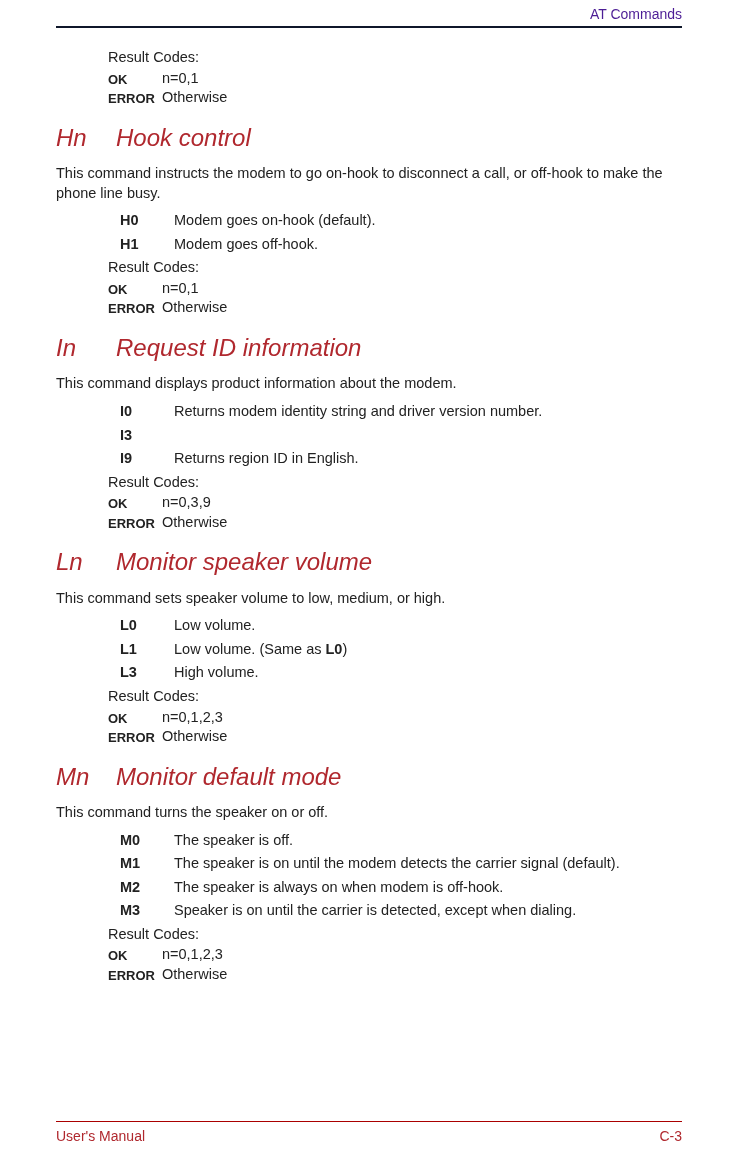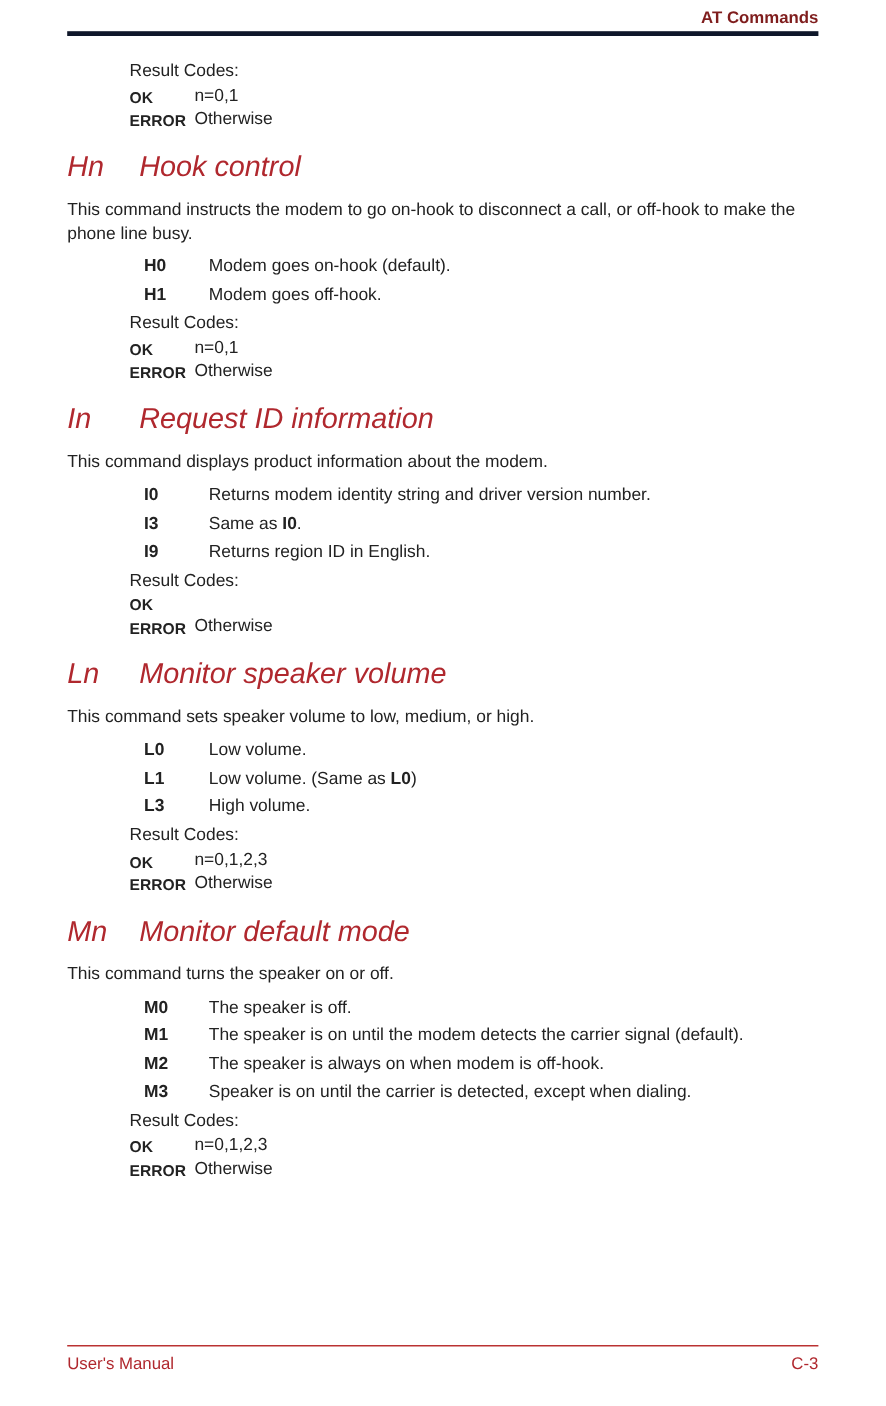--- a/index.html
+++ b/index.html
@@ -10,26 +10,25 @@
     height: 1172px;
     position: relative;
   }
   .page {
     padding: 0 56px;
     height: 100%;
     display: flex;
     flex-direction: column;
   }
   .header {
-    border-bottom: 4px solid #0f172a;
+    border-bottom: 2px solid #0f172a;
     padding: 6px 0 4px 0;
     text-align: right;
-    color: #7f1d1d;
+    color: #4c1d95;
     font-size: 14px;
-    font-weight: bold;
   }
   .content {
     flex: 1;
     padding-top: 20px;
     font-size: 14.5px;
     color: #222;
     line-height: 1.35;
   }
   .result-block {
     margin-left: 52px;
@@ -134,30 +133,30 @@
       <span class="cmd">In</span>
       <span class="title">Request ID information</span>
     </div>
     <p class="desc">This command displays product information about the modem.</p>
     <div class="param-row">
       <span class="param-key">I0</span>
       <span class="param-val">Returns modem identity string and driver version number.</span>
     </div>
     <div class="param-row">
       <span class="param-key">I3</span>
-      <span class="param-val"><span>Same as </span><b>I0</b><span>.</span></span>
     </div>
     <div class="param-row">
       <span class="param-key">I9</span>
       <span class="param-val">Returns region ID in English.</span>
     </div>
     <div class="result-block">
       <div class="result-label">Result Codes:</div>
       <div class="code-row">
         <span class="code-key">OK</span>
+        <span class="code-val">n=0,3,9</span>
       </div>
       <div class="code-row">
         <span class="code-key">ERROR</span>
         <span class="code-val">Otherwise</span>
       </div>
     </div>
 
     <div class="section-head">
       <span class="cmd">Ln</span>
       <span class="title">Monitor speaker volume</span>

